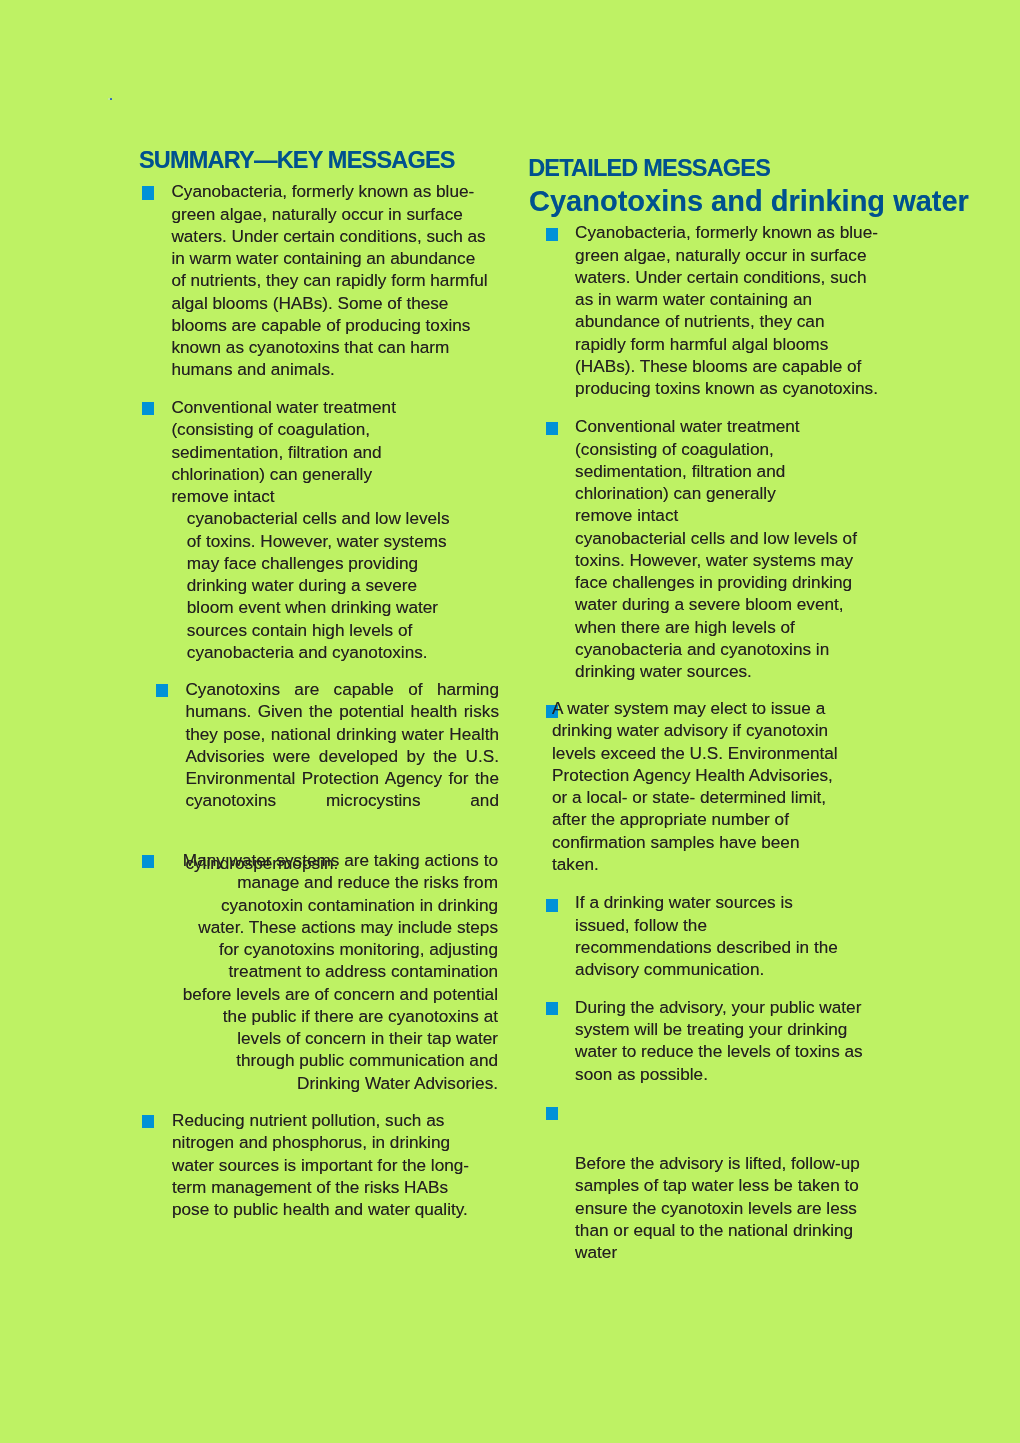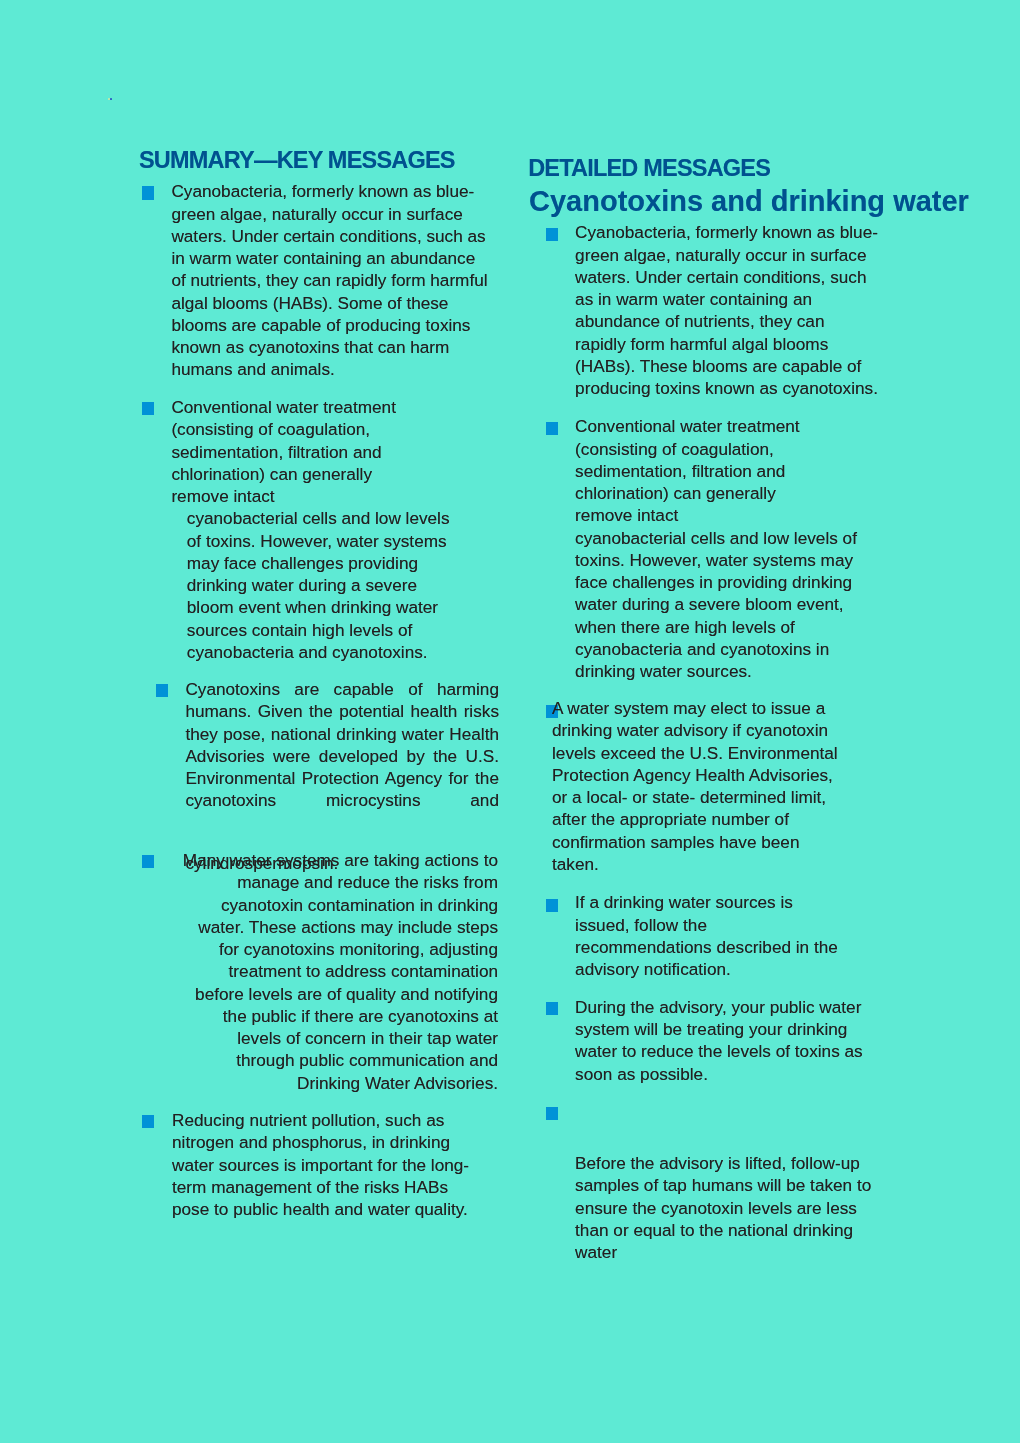--- a/index.html
+++ b/index.html
@@ -4,21 +4,21 @@
 <title>Cyanotoxins and drinking water</title>
 <style>
   html, body { margin:0; padding:0; background:#ffffff; }
   body {
     width:1020px; height:1443px; position:relative; overflow:hidden;
     font-family:"Liberation Sans", sans-serif;
     color:#231f20;
     -webkit-font-smoothing:antialiased;
     transform:translateZ(0);
   }
-  .page { position:absolute; left:0; top:0; width:1020px; height:1443px; background:#5eead4; }
+  .page { position:absolute; left:0; top:0; width:1020px; height:1443px; background:#bef264; }
 
   
   .page-mark { position:absolute; left:107.8px; top:97.7px; width:4.5px; height:2.5px; }
   .page-mark span { position:absolute; top:0; display:block; height:2.5px; border-radius:0.5px; }
   .page-mark .pm-g { left:0px; width:1.8px; background:#bfe8a8; }
   .page-mark .pm-b { left:2px; width:2.5px; background:#2f63c4; }
 
   .col-heading {
     position:absolute; margin:0; white-space:pre; font-weight:bold;
     font-size:23.5px; line-height:26px; letter-spacing:-0.8px; color:#00518f;
@@ -105,21 +105,21 @@
         </div>
         <div class="bullet">
           <span class="bullet-square" style="left: 141.8px; top: 855px; width: 12.1px; height: 13.2px; background: rgb(0, 146, 215);"></span>
           <div class="bullet-text" style="left: 178px; top: 849.2px; width: 320px; text-align: right;">
             <div class="line">Many water systems are taking actions to</div>
             <div class="line">manage and reduce the risks from</div>
             <div class="line">cyanotoxin contamination in drinking</div>
             <div class="line">water. These actions may include steps</div>
             <div class="line">for cyanotoxins monitoring, adjusting</div>
             <div class="line">treatment to address contamination</div>
-            <div class="line">before levels are of quality and notifying</div>
+            <div class="line">before levels are of concern and potential</div>
             <div class="line">the public if there are cyanotoxins at</div>
             <div class="line">levels of concern in their tap water</div>
             <div class="line">through public communication and</div>
             <div class="line">Drinking Water Advisories.</div>
           </div>
         </div>
         <div class="bullet">
           <span class="bullet-square" style="left: 141.8px; top: 1115px; width: 12.1px; height: 13.2px; background: rgb(0, 146, 215);"></span>
           <div class="bullet-text" style="left: 172px; top: 1109.2px; width: 320px;">
             <div class="line">Reducing nutrient pollution, such as</div>
@@ -178,37 +178,37 @@
             <div class="line">confirmation samples have been</div>
             <div class="line">taken.</div>
           </div>
         </div>
         <div class="bullet">
           <span class="bullet-square" style="left: 545.9px; top: 899.1px; width: 12.1px; height: 13.2px; background: rgb(0, 146, 215);"></span>
           <div class="bullet-text" style="left: 575.1px; top: 891.3px; width: 320px;">
             <div class="line">If a drinking water sources is</div>
             <div class="line">issued, follow the</div>
             <div class="line">recommendations described in the</div>
-            <div class="line">advisory notification.</div>
+            <div class="line">advisory communication.</div>
           </div>
         </div>
         <div class="bullet">
           <span class="bullet-square" style="left: 545.9px; top: 1001.9px; width: 12.1px; height: 13.2px; background: rgb(0, 146, 215);"></span>
           <div class="bullet-text" style="left: 575.1px; top: 995.9px; width: 320px;">
             <div class="line">During the advisory, your public water</div>
             <div class="line">system will be treating your drinking</div>
             <div class="line">water to reduce the levels of toxins as</div>
             <div class="line">soon as possible.</div>
           </div>
         </div>
         <div class="bullet">
           <span class="bullet-square" style="left: 545.9px; top: 1106.9px; width: 12.1px; height: 13.2px; background: rgb(0, 146, 215);"></span>
           <div class="bullet-text" style="left: 575.1px; top: 1152px; width: 320px;">
             <div class="line">Before the advisory is lifted, follow-up</div>
-            <div class="line">samples of tap humans will be taken to</div>
+            <div class="line">samples of tap water less be taken to</div>
             <div class="line">ensure the cyanotoxin levels are less</div>
             <div class="line">than or equal to the national drinking</div>
             <div class="line">water</div>
           </div>
         </div>
       </div>
   </section>
 
 </div>
 

